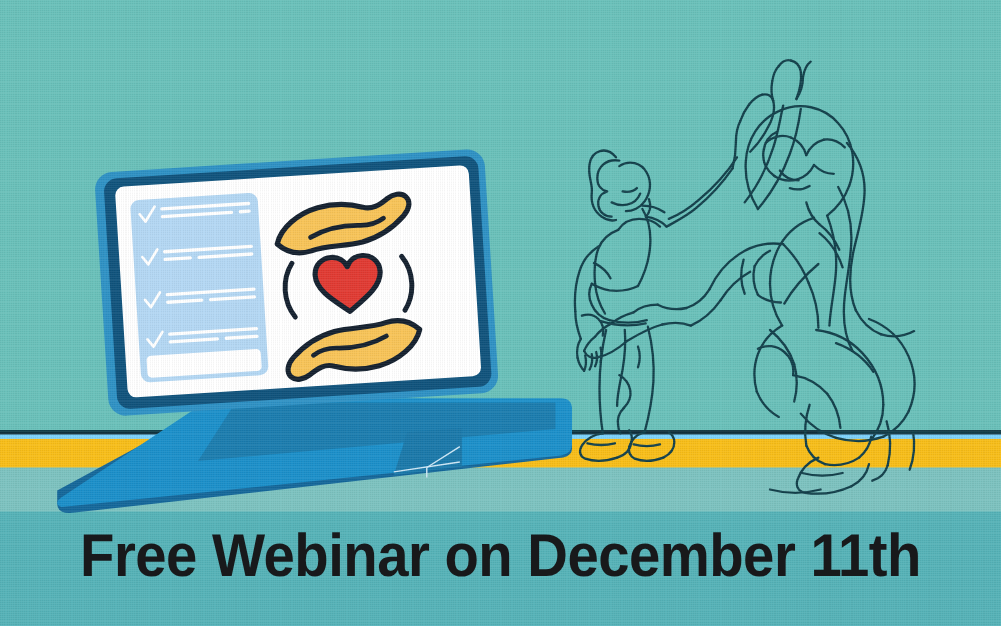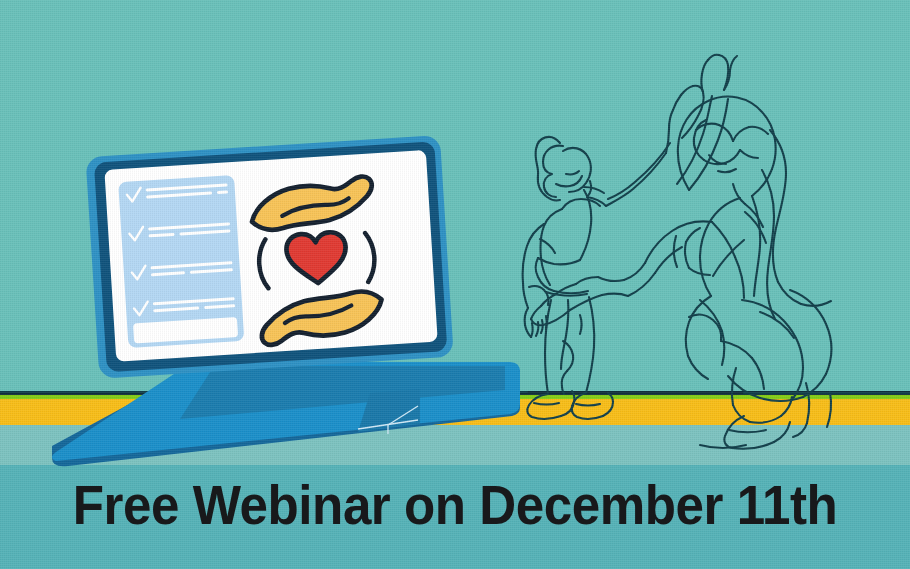--- a/index.html
+++ b/index.html
@@ -3,21 +3,21 @@
 <meta charset="utf-8">
 <style>
   html, body {
     margin: 0; padding: 0;
     background: #6cc2bb;
   }
   #stage {
     position: relative;
     width: 910px; height: 569px;
     overflow: hidden;
-    background: #84cc16;
+    background: #7dd3fc;
     font-family: "Liberation Sans", sans-serif;
   }
 
   
   .band { position: absolute; left: 0; width: 910px; }
   #bg-top        { top: 0;    height: 394px; background: #69c0b9; }
   #bg-groundline { top: 391px; height: 4px;  background: #11303c; }
   #bg-yellow     { top: 399px; height: 26px; background: #f7bd18; }
   #bg-bottom     { top: 425px; height: 144px; background: #55b2b7; }
   #bg-mid2       { top: 425px; height: 40px; background: #7cc2bf; }

